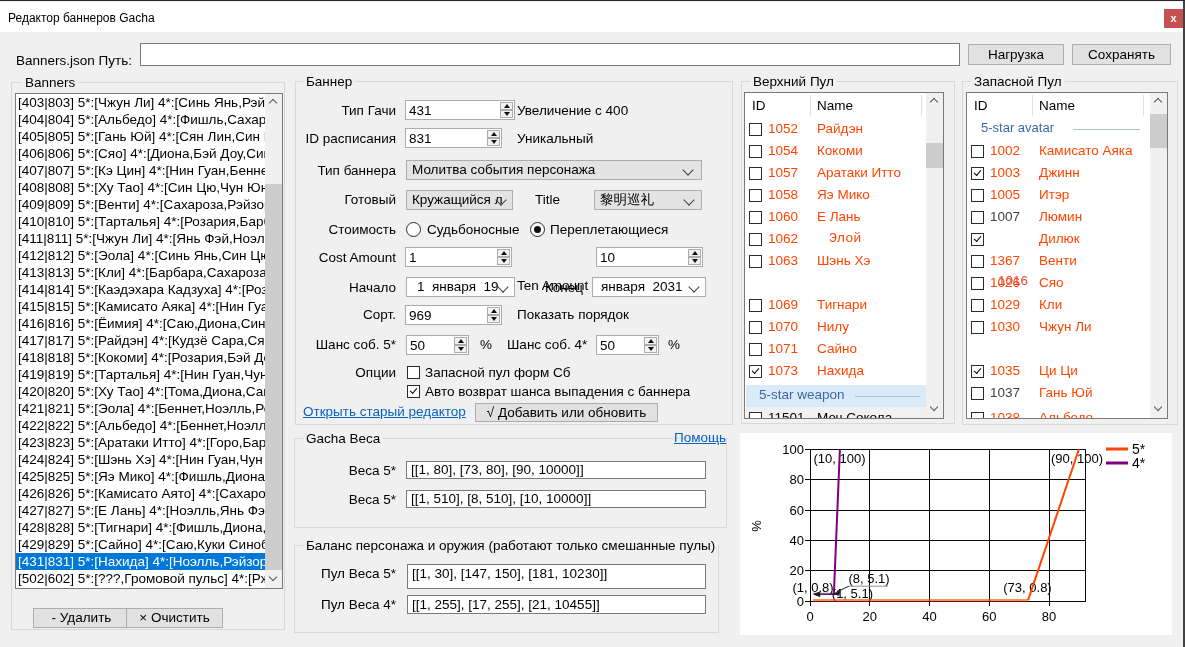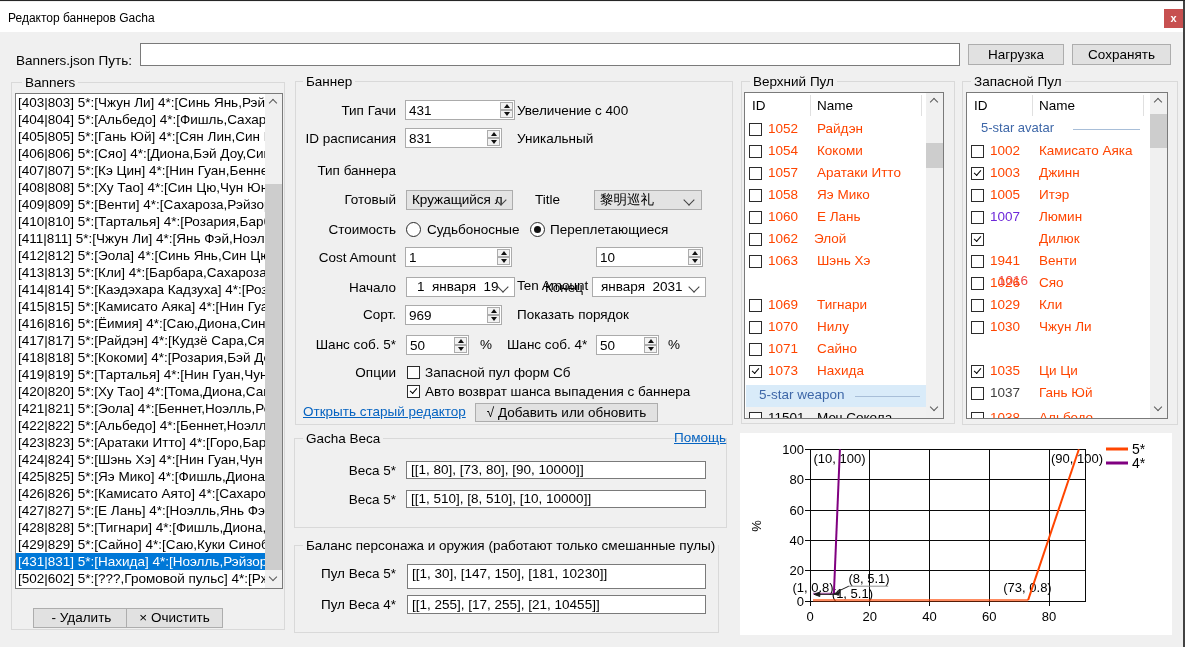--- a/index.html
+++ b/index.html
@@ -138,20 +138,24 @@
           <div class="tu"></div>
         </div>
         <div class="d">
           <div class="td"></div>
         </div>
       </div>
     </div>
 <div class="lbl" style="left:517px; top:129px;">Уникальный</div>
 
 <div class="lblr" style="left:296px; top:161px; width:100px;">Тип баннера</div>
+<div class="combo" style="left:406px; top:159px; width:296px; height:20px;">
+      <span class="cv">Молитва события персонажа</span>
+  <div class="chev" style="right:9px; top:5px;"></div>
+    </div>
 
 <div class="lblr" style="left:296px; top:190px; width:100px;">Готовый</div>
 <div class="combo" style="left:406px; top:189px; width:107px; height:20px;">
       <span class="cv">Кружащийся л</span>
   <div class="chev" style="right:7px; top:5px;"></div>
     </div>
 <div class="lbl" style="left:535px; top:190px;">Title</div>
 <div class="combo" style="left:594px; top:189px; width:108px; height:20px;">
       <span class="cv">黎明巡礼</span>
   <div class="chev" style="right:8px; top:5px;"></div>
@@ -295,21 +299,21 @@
         <span style="position:absolute;left:72px;color:#ff4500;">Яэ Мико</span>
       </div>
 <div class="prow" style="top:113px;">
         <div class="cbx" style="left:4px; top:5px;"></div>
         <span style="position:absolute;left:23px;color:#ff4500;">1060</span>
         <span style="position:absolute;left:72px;color:#ff4500;">Е Лань</span>
       </div>
 <div class="prow" style="top:135px;">
         <div class="cbx" style="left:4px; top:5px;"></div>
         <span style="position:absolute;left:23px;color:#ff4500;">1062</span>
-        <span style="position:absolute;left:69px;color:#ff4500;">Элой</span>
+        <span style="position:absolute;left:84px;color:#ff4500;font-family:Liberation Mono, monospace;">Элой</span>
       </div>
 <div class="prow" style="top:157px;">
         <div class="cbx" style="left:4px; top:5px;"></div>
         <span style="position:absolute;left:23px;color:#ff4500;">1063</span>
         <span style="position:absolute;left:72px;color:#ff4500;">Шэнь Хэ</span>
       </div>
 <div class="prow" style="top:201px;">
         <div class="cbx" style="left:4px; top:5px;"></div>
         <span style="position:absolute;left:23px;color:#ff4500;">1069</span>
         <span style="position:absolute;left:72px;color:#ff4500;">Тигнари</span>
@@ -371,33 +375,33 @@
         <span style="position:absolute;left:23px;color:#ff4500;">1003</span>
         <span style="position:absolute;left:72px;color:#ff4500;">Джинн</span>
       </div>
 <div class="prow" style="top:91px;">
         <div class="cbx" style="left:4px; top:5px;"></div>
         <span style="position:absolute;left:23px;color:#ff4500;">1005</span>
         <span style="position:absolute;left:72px;color:#ff4500;">Итэр</span>
       </div>
 <div class="prow" style="top:113px;">
         <div class="cbx" style="left:4px; top:5px;"></div>
-        <span style="position:absolute;left:23px;color:#6d28d9;">1007</span>
+        <span style="position:absolute;left:23px;color:#404040;">1007</span>
         <span style="position:absolute;left:72px;color:#ff4500;">Люмин</span>
       </div>
 <div class="prow" style="top:135px;">
         <div class="cbx" style="left:4px; top:5px;">
           <span class="ck"></span>
         </div>
         <span style="position:absolute;left:31px;color:#ef4444;margin-top:42px;">1016</span>
         <span style="position:absolute;left:72px;color:#ff4500;">Дилюк</span>
       </div>
 <div class="prow" style="top:157px;">
         <div class="cbx" style="left:4px; top:5px;"></div>
-        <span style="position:absolute;left:23px;color:#ff4500;">1941</span>
+        <span style="position:absolute;left:23px;color:#ff4500;">1367</span>
         <span style="position:absolute;left:72px;color:#ff4500;">Венти</span>
       </div>
 <div class="prow" style="top:179px;">
         <div class="cbx" style="left:4px; top:5px;"></div>
         <span style="position:absolute;left:23px;color:#ff4500;">1026</span>
         <span style="position:absolute;left:72px;color:#ff4500;">Сяо</span>
       </div>
 <div class="prow" style="top:201px;">
         <div class="cbx" style="left:4px; top:5px;"></div>
         <span style="position:absolute;left:23px;color:#ff4500;">1029</span>

